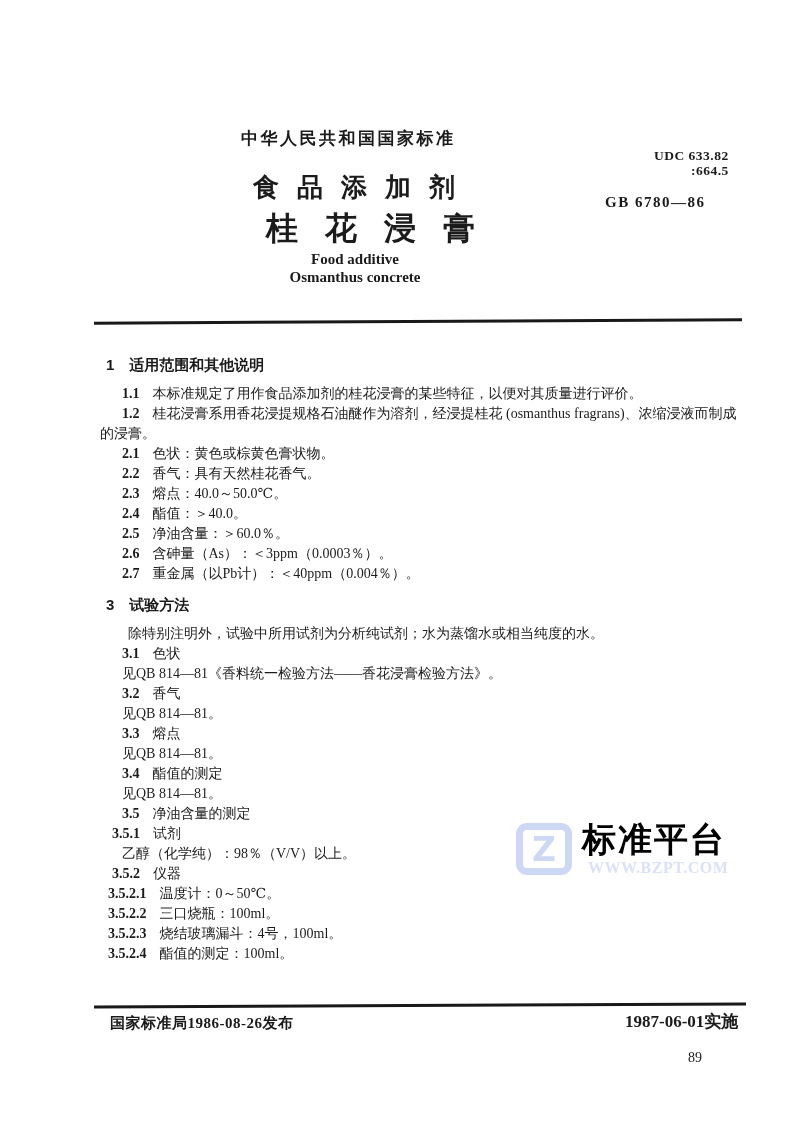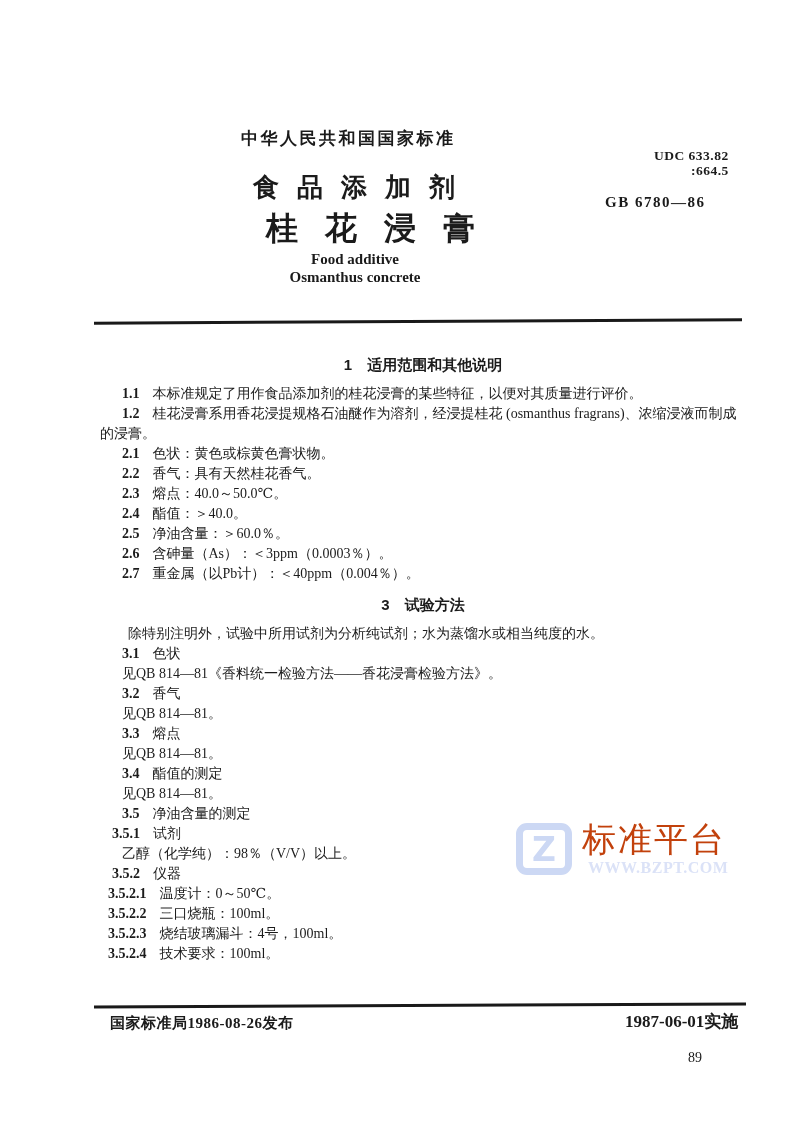--- a/index.html
+++ b/index.html
@@ -42,21 +42,21 @@
   .rule-bottom{left:94px;top:1004px;width:652px;height:3px;transform:rotate(-0.25deg);}
   
   .body-text{
     position:absolute;left:100px;top:344px;width:640px;
     font-size:14px;line-height:20px;
   }
   .line{margin:0;text-indent:22px;}
   .line .num{font-weight:bold;}
   .line .num:not(:empty){margin-right:13px;}
   .line.h{font-weight:bold;font-size:15px;text-indent:6px;margin:11px 0 9px 0;
-          font-family:"Liberation Sans","DejaVu Sans",sans-serif;text-align:center;}
+          font-family:"Liberation Sans","DejaVu Sans",sans-serif;}
   .line.h .num:not(:empty){margin-right:15px;}
   .line.ind28{text-indent:28px;}
   .line.ind12{text-indent:12px;}
   .line.ind8{text-indent:8px;}
   
   .footer-left{
     position:absolute;left:110px;top:1014px;
     font-size:15px;font-weight:bold;letter-spacing:0.5px;white-space:nowrap;
   }
   .footer-right{
@@ -67,21 +67,21 @@
   
   .wm-logo{
     position:absolute;left:516px;top:823px;width:42px;height:38px;
     border:7px solid #ccd8f4;border-radius:11px;
     display:flex;align-items:center;justify-content:center;
     font-size:33px;font-weight:bold;color:#ccd8f4;
     font-family:"DejaVu Sans","Liberation Sans",sans-serif;
   }
   .wm-name{
     position:absolute;left:582px;top:817px;
-    font-size:34px;font-weight:normal;letter-spacing:2px;color:#c2410c;white-space:nowrap;
+    font-size:34px;font-weight:bold;letter-spacing:2px;color:#000000;white-space:nowrap;
   }
   .wm-url{
     position:absolute;left:588px;top:859px;
     font-size:16px;font-weight:bold;letter-spacing:0.5px;color:#dbe2f7;white-space:nowrap;
   }
 </style>
 </head>
 <body>
 
 <div class="page">
@@ -125,21 +125,21 @@
     <p class="line"><b class="num"></b><span>见QB 814—81。</span></p>
     <p class="line"><b class="num">3.4</b><span>酯值的测定</span></p>
     <p class="line"><b class="num"></b><span>见QB 814—81。</span></p>
     <p class="line"><b class="num">3.5</b><span>净油含量的测定</span></p>
     <p class="line ind12"><b class="num">3.5.1</b><span>试剂</span></p>
     <p class="line"><b class="num"></b><span>乙醇（化学纯）：98％（V/V）以上。</span></p>
     <p class="line ind12"><b class="num">3.5.2</b><span>仪器</span></p>
     <p class="line ind8"><b class="num">3.5.2.1</b><span>温度计：0～50℃。</span></p>
     <p class="line ind8"><b class="num">3.5.2.2</b><span>三口烧瓶：100ml。</span></p>
     <p class="line ind8"><b class="num">3.5.2.3</b><span>烧结玻璃漏斗：4号，100ml。</span></p>
-    <p class="line ind8"><b class="num">3.5.2.4</b><span>技术要求：100ml。</span></p>
+    <p class="line ind8"><b class="num">3.5.2.4</b><span>酯值的测定：100ml。</span></p>
   </div>
 
   <div class="rule rule-bottom"></div>
 
   <div class="footer-left">国家标准局1986-08-26发布</div>
   <div class="footer-right">1987-06-01实施</div>
   <div class="page-num">89</div>
 
   <div class="wm-logo">Z</div>
   <div class="wm-name">标准平台</div>

